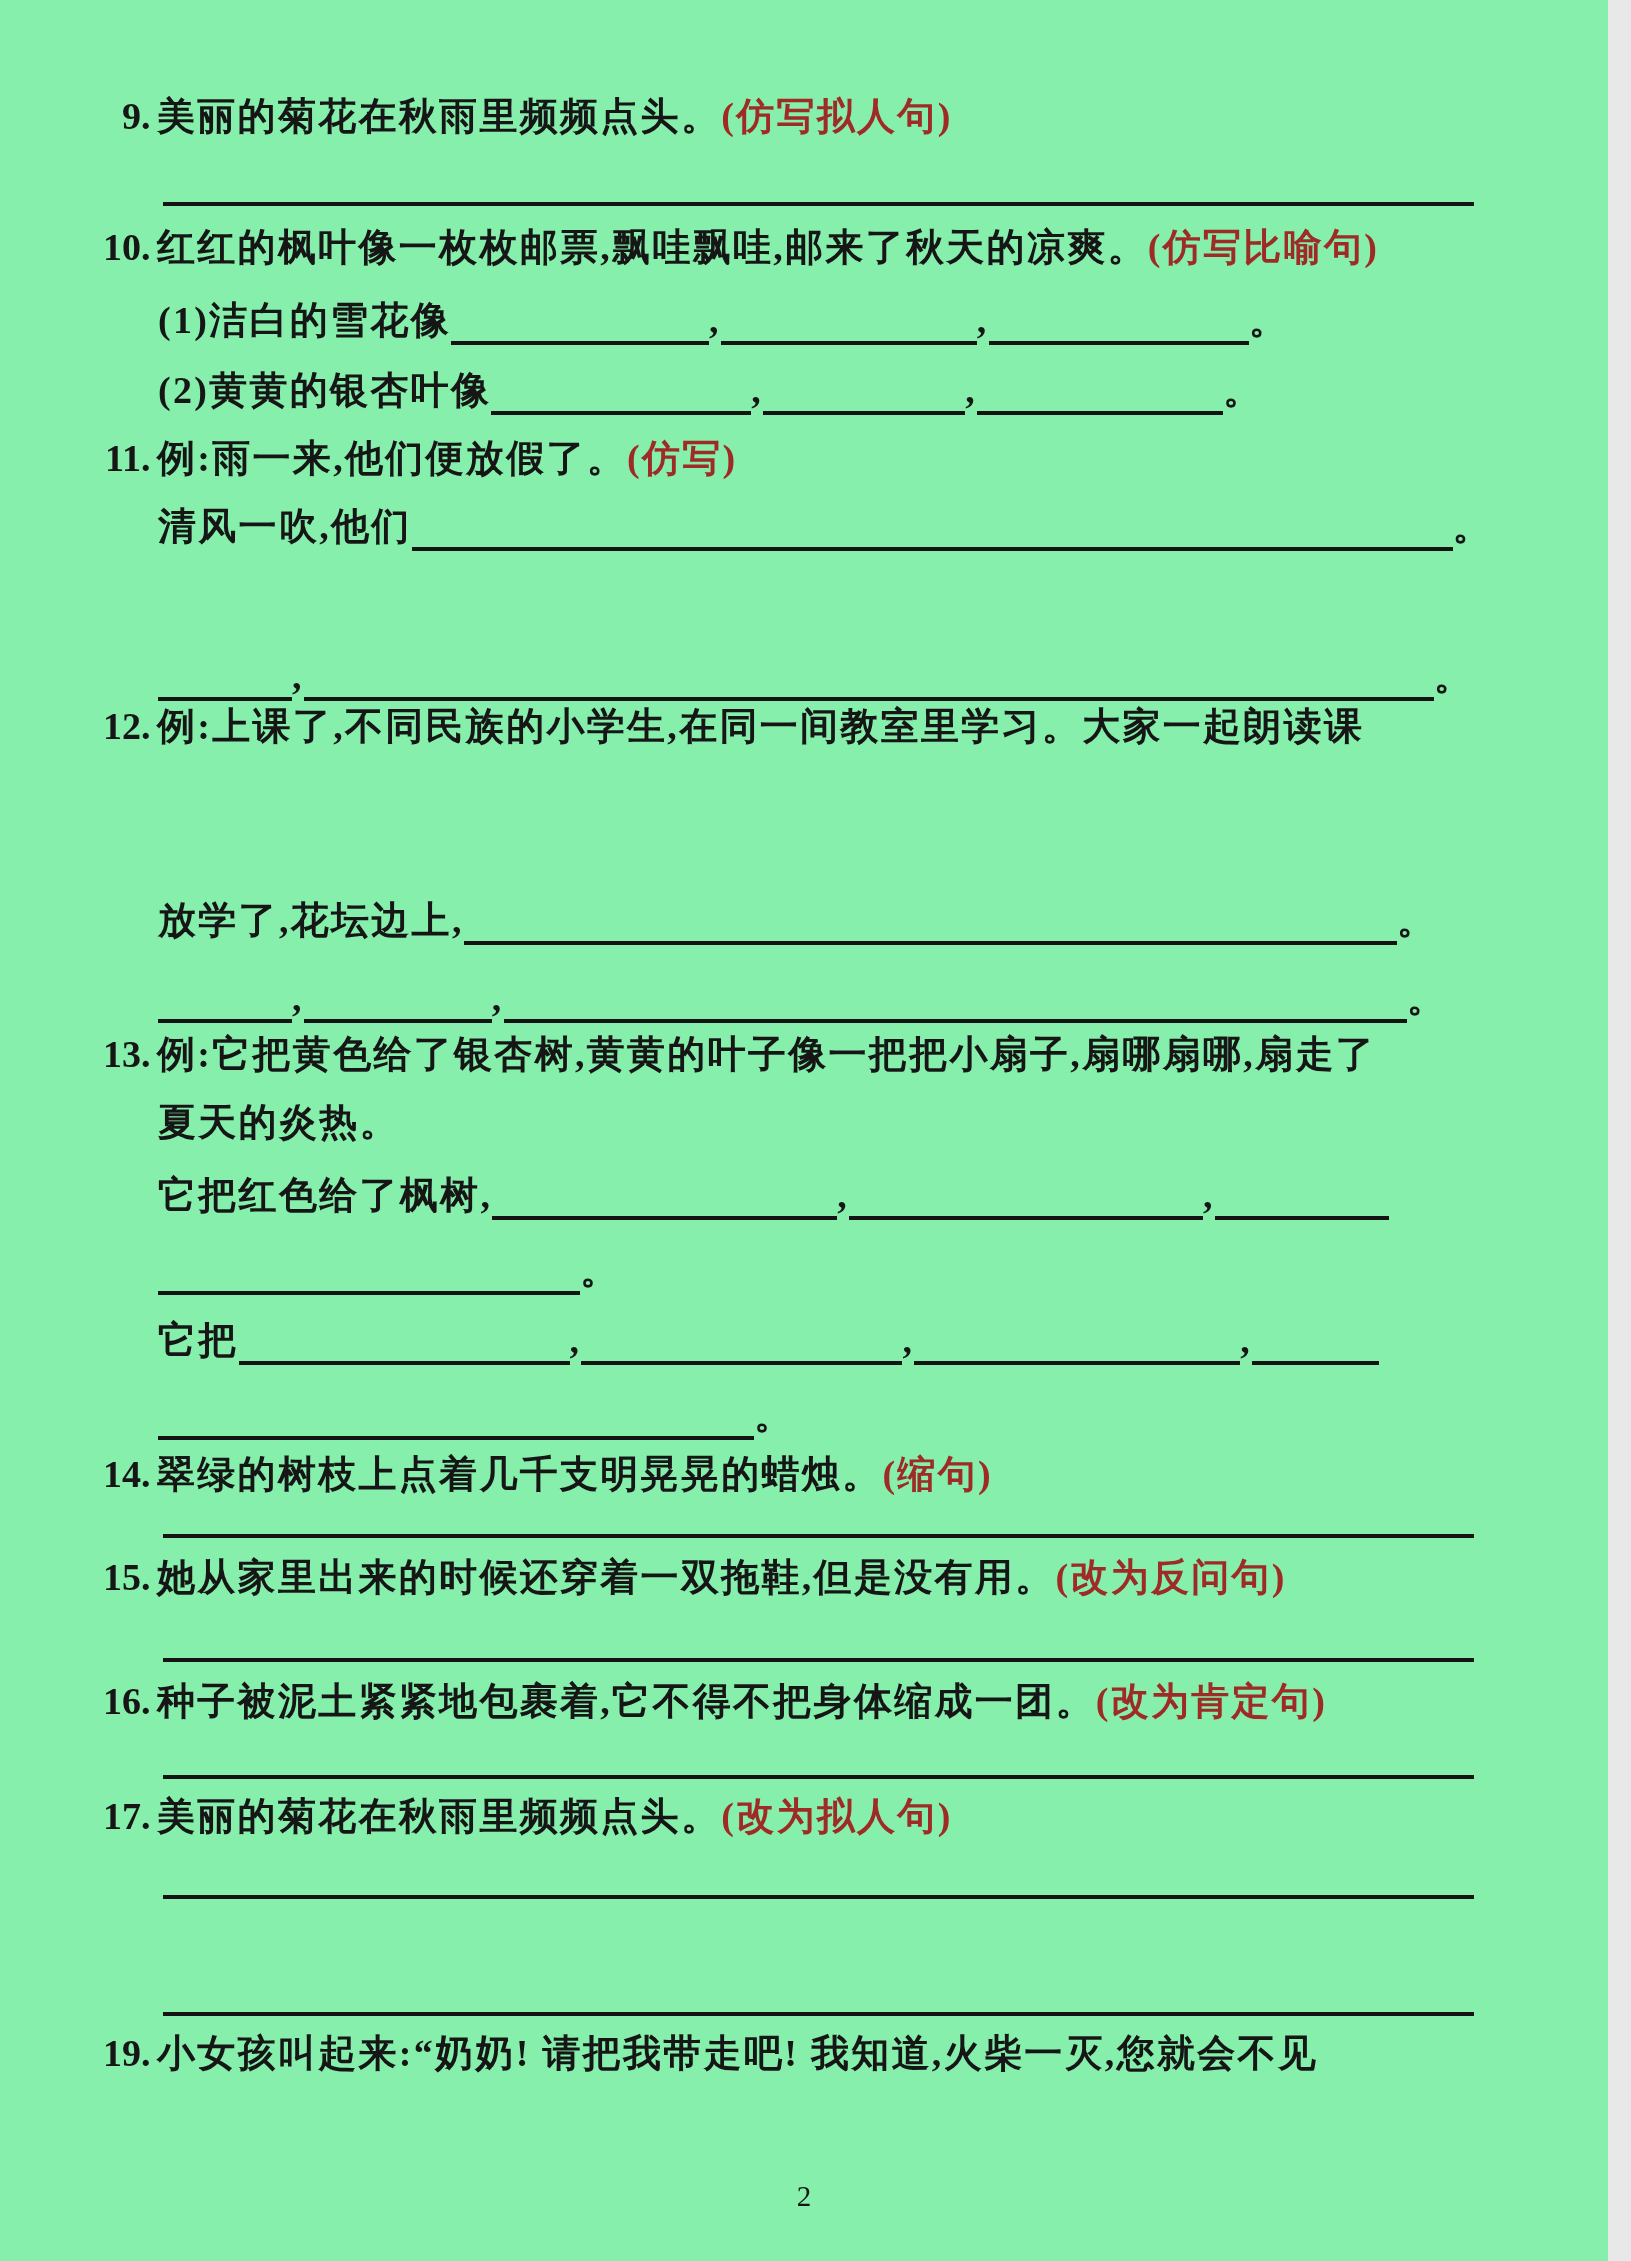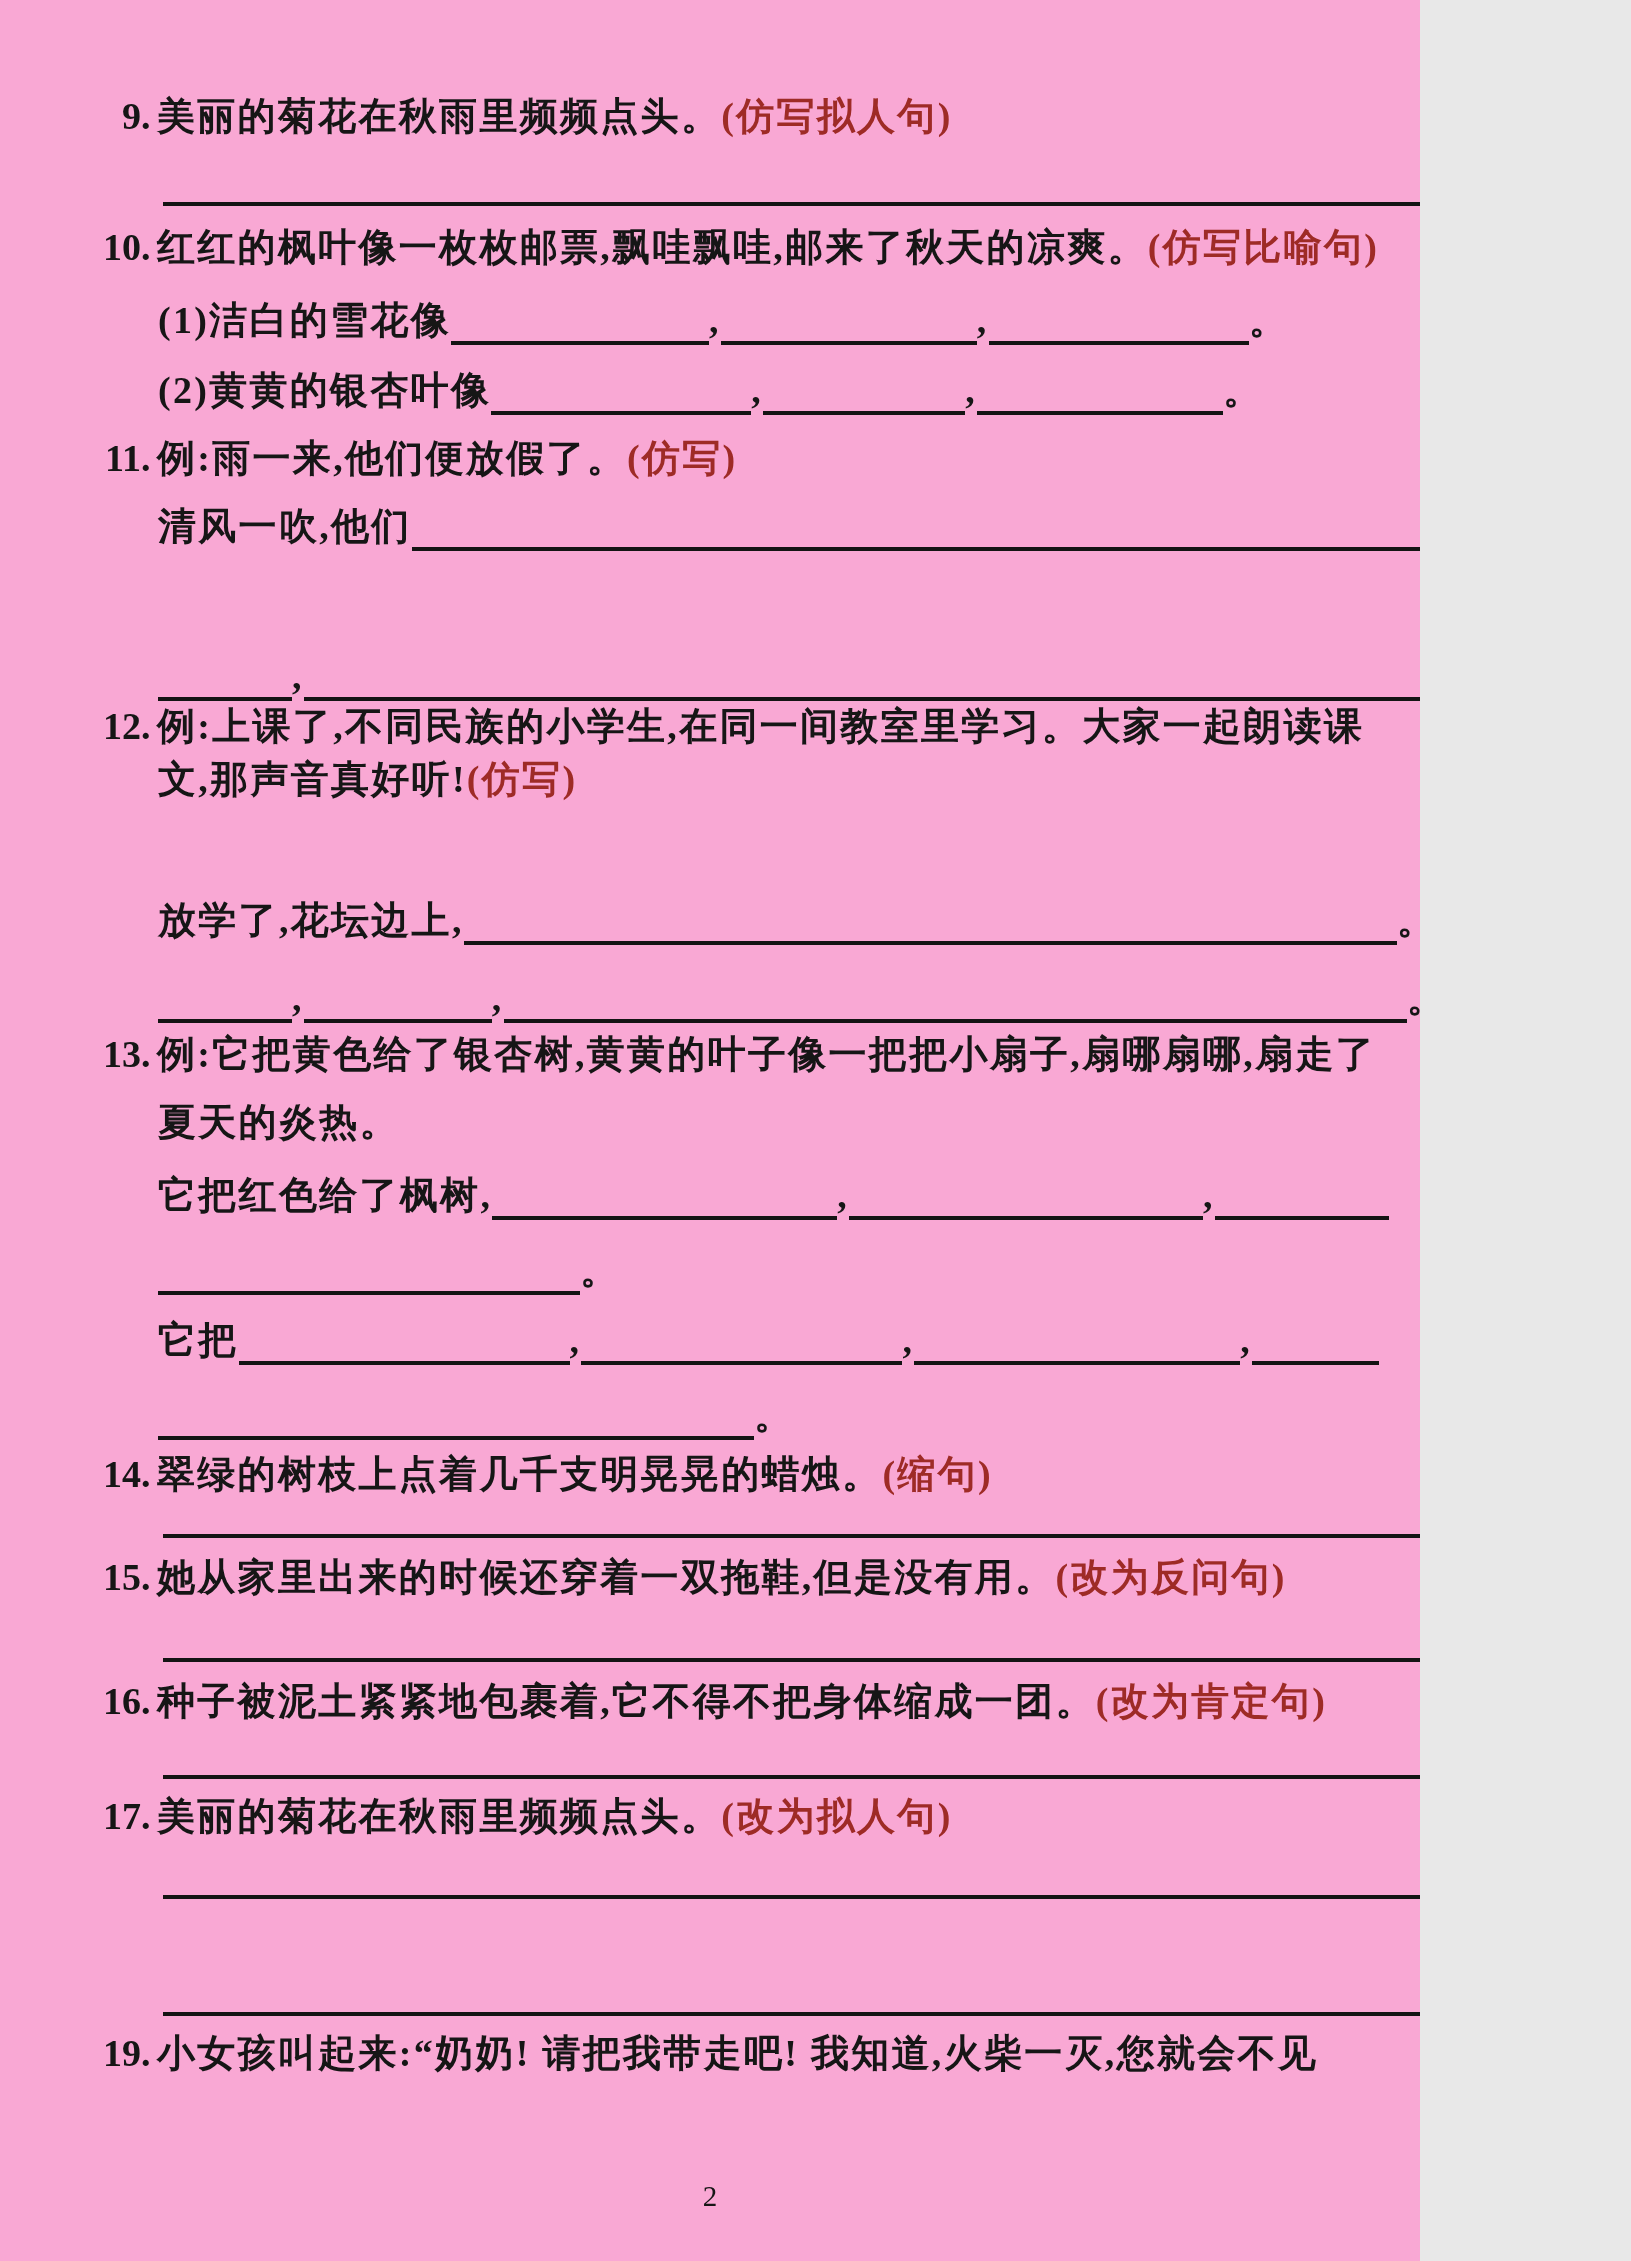--- a/index.html
+++ b/index.html
@@ -1,19 +1,19 @@
 <!DOCTYPE html>
 <html style="font-size:7.5px"><head>
 <meta charset="utf-8">
 <style>
   html,body{margin:0;padding:0;background:#e8e8e8;}
   .page{
     position:relative;
-    width:1420px;height:2261px;
-    background:#f9a8d4;
+    width:1608px;height:2261px;
+    background:#86efac;
     font-family:"Liberation Serif","DejaVu Serif",serif;
     font-size:38px;
     font-weight:600;
     color:#161616;
     letter-spacing:2.3px;
     overflow:hidden;
   }
   .row{position:absolute;left:68px;white-space:nowrap;line-height:1.2;}
   .cont{left:158px;}
   .num{display:inline-block;width:89px;text-align:right;padding-right:6.6px;box-sizing:border-box;letter-spacing:0;}
@@ -59,23 +59,20 @@
   <div class="row cont" style="top:504px">
     <span>清风一吹,他们</span><span class="blank" style="width:1041px"></span><span>。</span>
   </div>
   <div class="row cont" style="top:654px">
     <span class="blank" style="width:134px"></span><span>,</span><span class="blank" style="width:1130px"></span><span>。</span>
   </div>
 
   <div class="row" style="top:704px">
     <span class="num">12.</span><span>例:上课了,不同民族的小学生,在同一间教室里学习。大家一起朗读课</span>
   </div>
-  <div class="row cont" style="top:757px">
-    <span>文,那声音真好听!</span><span class="red">(仿写)</span>
-  </div>
   <div class="row cont" style="top:898px">
     <span>放学了,花坛边上,</span><span class="blank" style="width:933px"></span><span>。</span>
   </div>
   <div class="row cont" style="top:976px">
     <span class="blank" style="width:134px"></span><span>,</span><span class="blank" style="width:188px"></span><span>,</span><span class="blank" style="width:903px"></span><span>。</span>
   </div>
 
   <div class="row" style="top:1032px">
     <span class="num">13.</span><span>例:它把黄色给了银杏树,黄黄的叶子像一把把小扇子,扇哪扇哪,扇走了</span>
   </div>

